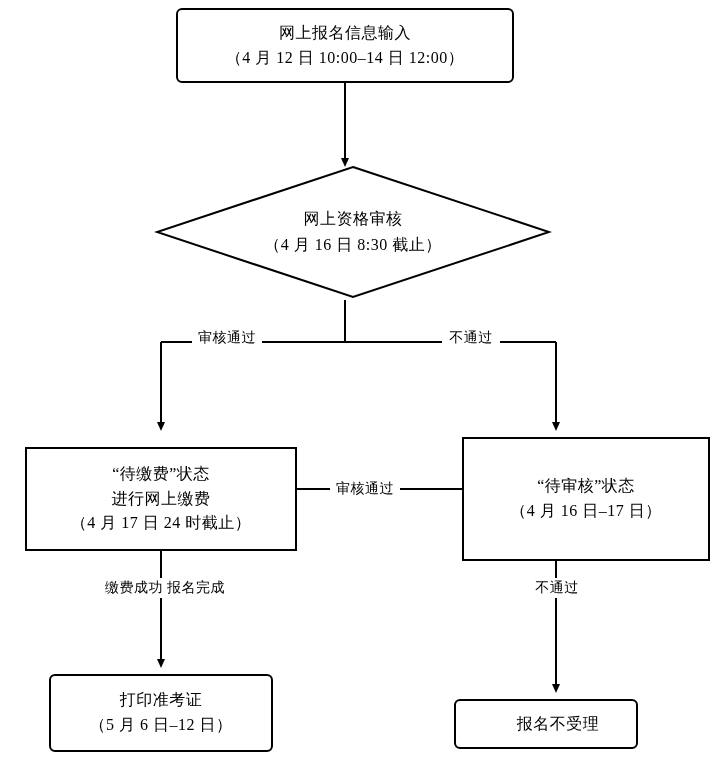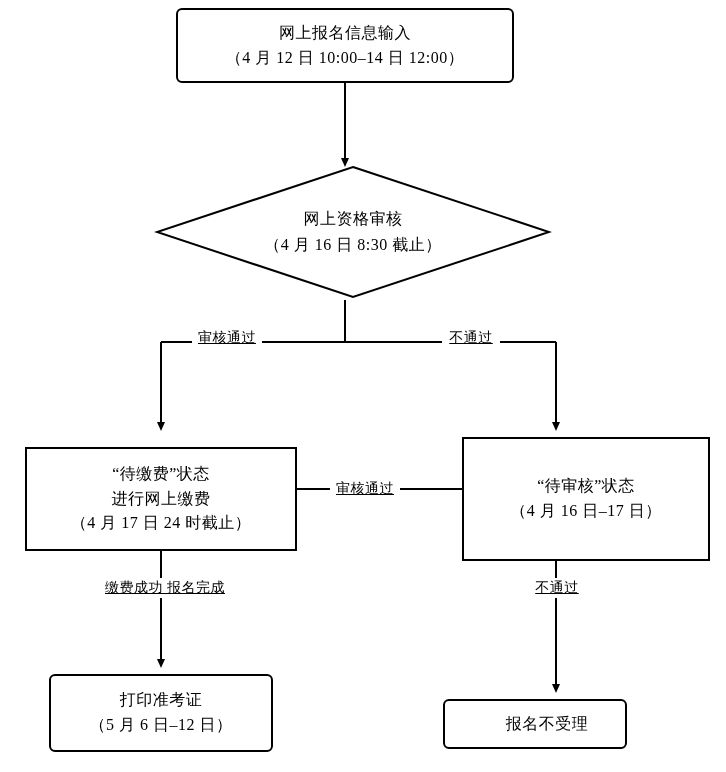--- a/index.html
+++ b/index.html
@@ -63,21 +63,20 @@
     letter-spacing: 0.5px;
   }
   .edge-label {
     position: absolute;
     font-size: 14px;
     letter-spacing: 0.5px;
     background: #ffffff;
     text-align: center;
     line-height: 1.45;
     white-space: nowrap;
-    text-decoration: underline;
   }
   #connectors {
     position: absolute;
     left: 0;
     top: 0;
     pointer-events: none;
   }
 </style>
 </head>
 <body>
@@ -145,17 +144,17 @@
     <span class="line">报名完成</span>
   </div>
 
   <div class="edge-label" style="left:528px; top:578px; width:58px;">不通过</div>
 
   <div class="node box box-rounded" style="left:49px; top:674px; width:224px; height:78px;">
     <span class="line">打印准考证</span>
     <span class="line">（5 月 6 日–12 日）</span>
   </div>
 
-  <div class="node box box-rounded" style="left:443px; top:699px; width:184px; height:50px;padding-left:24px;">
+  <div class="node box box-rounded" style="left:454px; top:699px; width:184px; height:50px;padding-left:24px;">
     <span class="line">报名不受理</span>
   </div>
 
 </div>
 
 </body></html>

